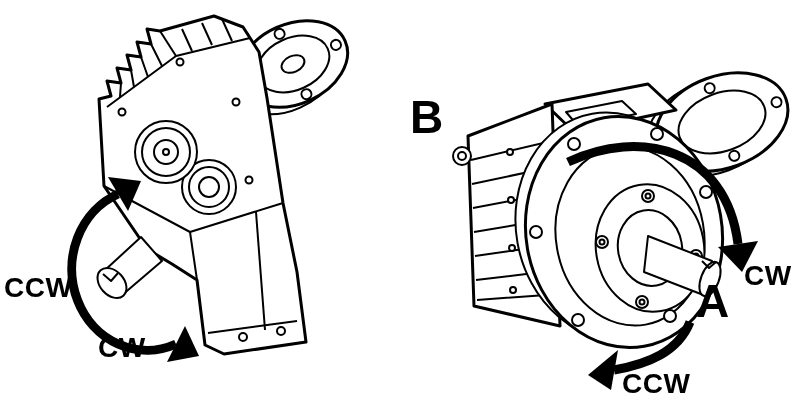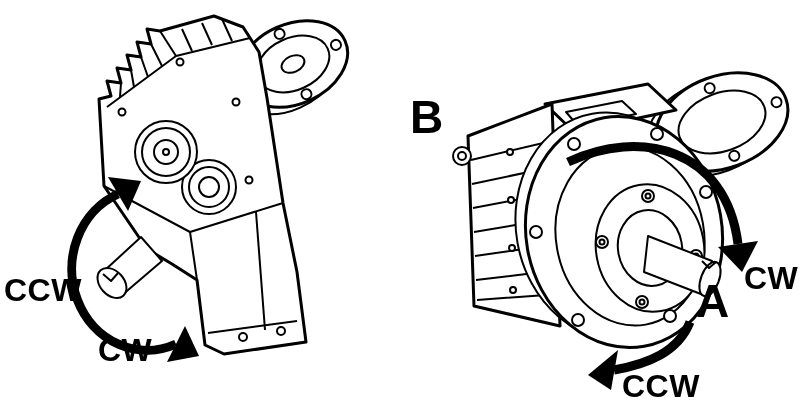--- a/index.html
+++ b/index.html
@@ -12,21 +12,21 @@
   }
   .canvas svg{position:absolute;left:0;top:0;}
   .lbl{
     position:absolute;
     font-weight:bold;
     color:#000;
     line-height:1;
     white-space:nowrap;
     user-select:none;
   }
-  .lbl-rot{font-size:32px;letter-spacing:0.5px;}
+  .lbl-rot{font-size:28px;letter-spacing:0.5px;}
   .lbl-big{font-size:46px;}
   .outline{fill:#fff;stroke:#000;stroke-width:3;stroke-linejoin:round;}
   .detail{fill:none;stroke:#000;stroke-width:2;stroke-linejoin:round;}
   .detailf{fill:#fff;stroke:#000;stroke-width:2;stroke-linejoin:round;}
   .hole{fill:#fff;stroke:#000;stroke-width:2;}
   .arrow{fill:none;stroke:#000;stroke-width:9;stroke-linecap:butt;}
   .ahead{fill:#000;stroke:none;}
 </style>
 </head>
 <body>

